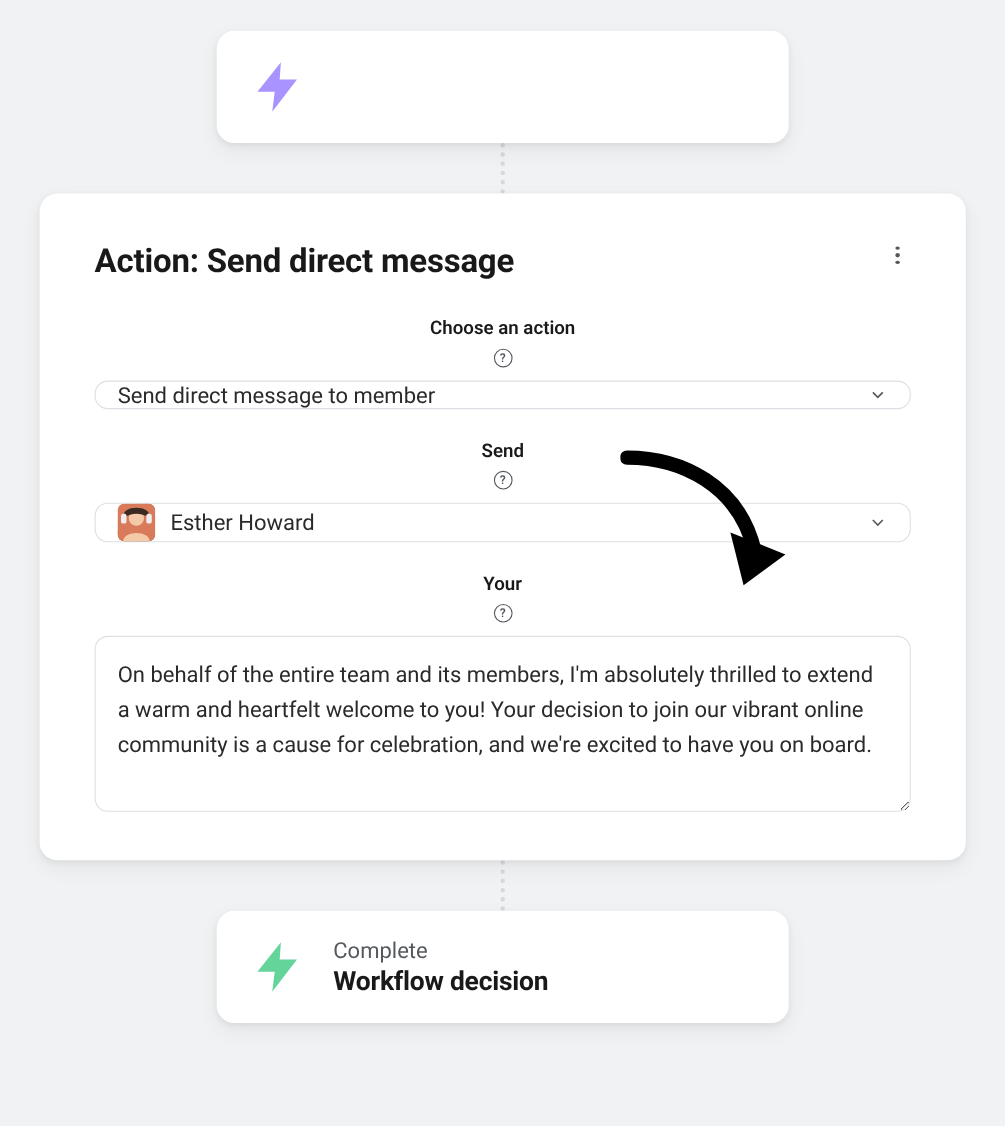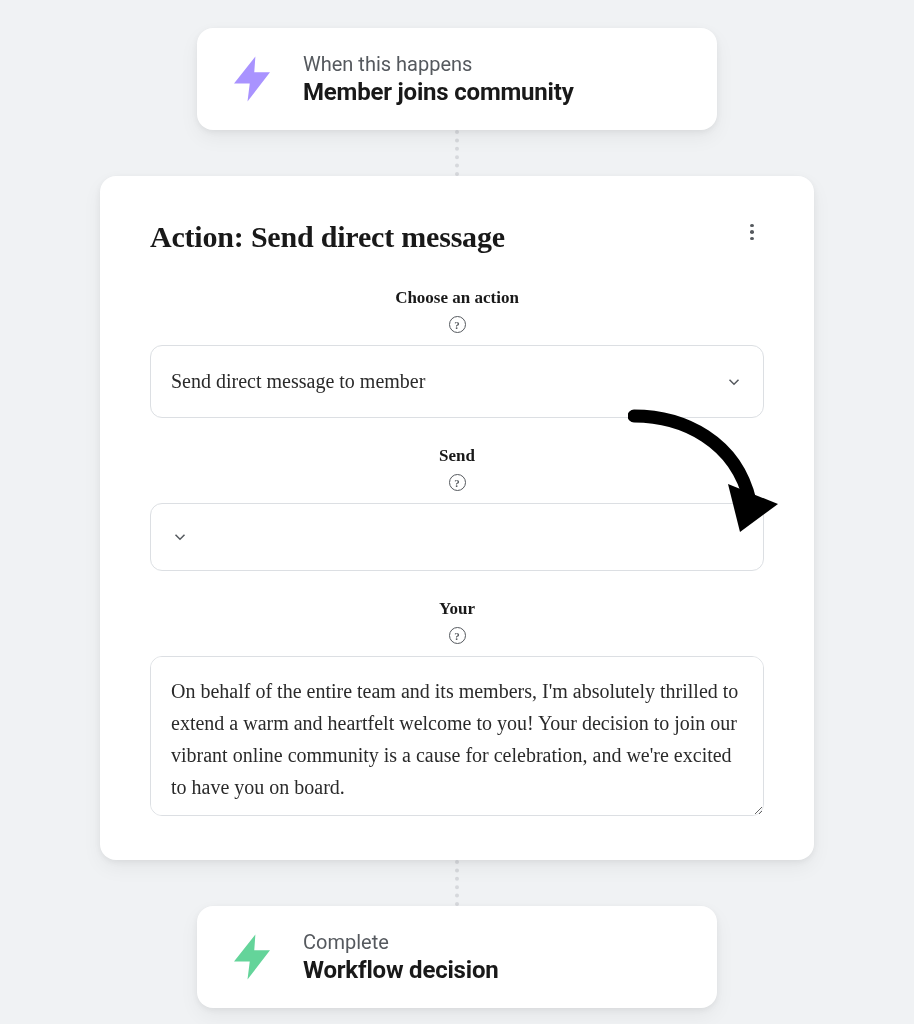--- a/index.html
+++ b/index.html
@@ -42,38 +42,37 @@
 
   .connector {
     width: 0;
     border-left: 4px dotted #d6d8dc;
     z-index: 1;
   }
   .connector.c1 { height: 46px; }
   .connector.c2 { height: 46px; }
 
   .action-card {
-    width: 714px;
+    width: 842px;
     padding: 44px 50px 40px 50px;
     z-index: 2;
-    font-family: Liberation Serif, serif;
   }
   .action-title-row { display:flex; align-items:flex-start; justify-content:space-between; }
   .action-title { font-size: 30px; font-weight: 700; letter-spacing: -0.2px; color:#191919; }
   .more-icon { width: 24px; height: 24px; display:flex; flex-direction:column; align-items:center; justify-content:center; gap:3px; cursor:pointer; padding:4px; }
   .more-icon .dot { width:4px; height:4px; border-radius:50%; background:#55595e; }
 
   .field { margin-top: 34px; }
   .field + .field { margin-top: 28px; }
   .field-label { display:flex; align-items:center; gap:8px; font-size:17px; font-weight:600; color:#191919; margin-bottom:12px;flex-direction:column; }
   .help-icon { width:17px; height:17px; border:1.6px solid #55595e; border-radius:50%; display:inline-flex; align-items:center; justify-content:center; font-size:11px; color:#55595e; cursor:pointer; }
 
   .select {
     width:100%; border:1px solid #dcdfe3; border-radius:12px;
-    padding: 24px 20px; display:flex; align-items:center; justify-content:space-between;
+    padding: 0 20px; display:flex; align-items:center; justify-content:space-between;
     font-size:20px; color:#2a2a2a; cursor:pointer; background:#fff;
   }
   .select .left { display:flex; align-items:center; gap:14px; }
   .chevron { width:18px; height:18px; display:flex; }
   .chevron svg { width:18px; height:18px; }
   .chevron path { stroke:#55595e; stroke-width:2; fill:none; }
 
   .avatar {
     width:34px; height:34px; border-radius:6px; overflow:hidden; display:inline-block;
     background: radial-gradient(circle at 30% 30%, #ffe0c0 0%, #e89070 40%, #6a3b2a 100%);
@@ -95,24 +94,20 @@
 <body>
 
 <div class="stage">
 
   <div class="card trigger-card">
     <span class="bolt-icon">
       <svg viewBox="0 0 24 24">
           <path class="bolt-path" d="M13.5 2 L4 14 L11 14 L10 22 L20 9 L13 9 Z"></path>
         </svg>
     </span>
-    <div class="card-text">
-      <div class="line1">When this happens</div>
-      <div class="line2">Member joins community</div>
-    </div>
   </div>
 
   <div class="connector c1"></div>
 
   <div class="card action-card">
     <div class="action-title-row">
       <div class="action-title">Action: Send direct message</div>
       <div class="more-icon">
         <span class="dot"></span>
           <span class="dot"></span>
@@ -143,20 +138,33 @@
         </span>
       </div>
     </div>
 
     <div class="field">
       <div class="field-label">
         <span>Send</span>
         <span class="help-icon">?</span>
       </div>
       <div class="select" tabindex="0">
+        <span class="left">
+          <span class="avatar">
+            <svg viewBox="0 0 34 34">
+              <rect width="34" height="34" fill="#d97a5a"></rect>
+              <circle cx="17" cy="13" r="7" fill="#f3c9a8"></circle>
+              <path d="M5 34 C5 24, 29 24, 29 34 Z" fill="#f3c9a8"></path>
+              <path d="M6 8 C9 2, 25 2, 28 8 C28 14, 24 9, 17 9 C10 9, 6 14, 6 8 Z" fill="#3b2a22"></path>
+              <rect x="3" y="9" width="5" height="9" rx="2" fill="#eeeeee"></rect>
+              <rect x="26" y="9" width="5" height="9" rx="2" fill="#eeeeee"></rect>
+            </svg>
+          </span>
+          <span>Esther Howard</span>
+        </span>
         <span class="chevron">
           <svg viewBox="0 0 24 24">
               <path d="M6 9l6 6 6-6"></path>
             </svg>
         </span>
       </div>
     </div>
 
     <div class="field">
       <div class="field-label">

